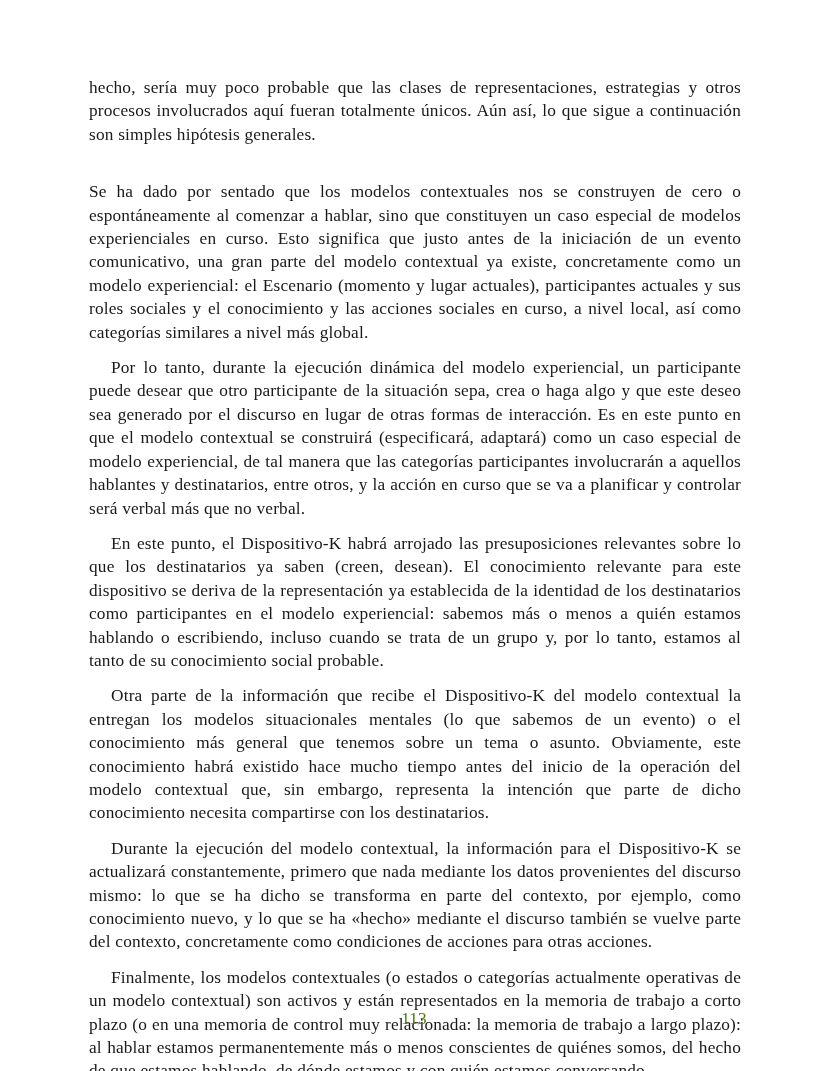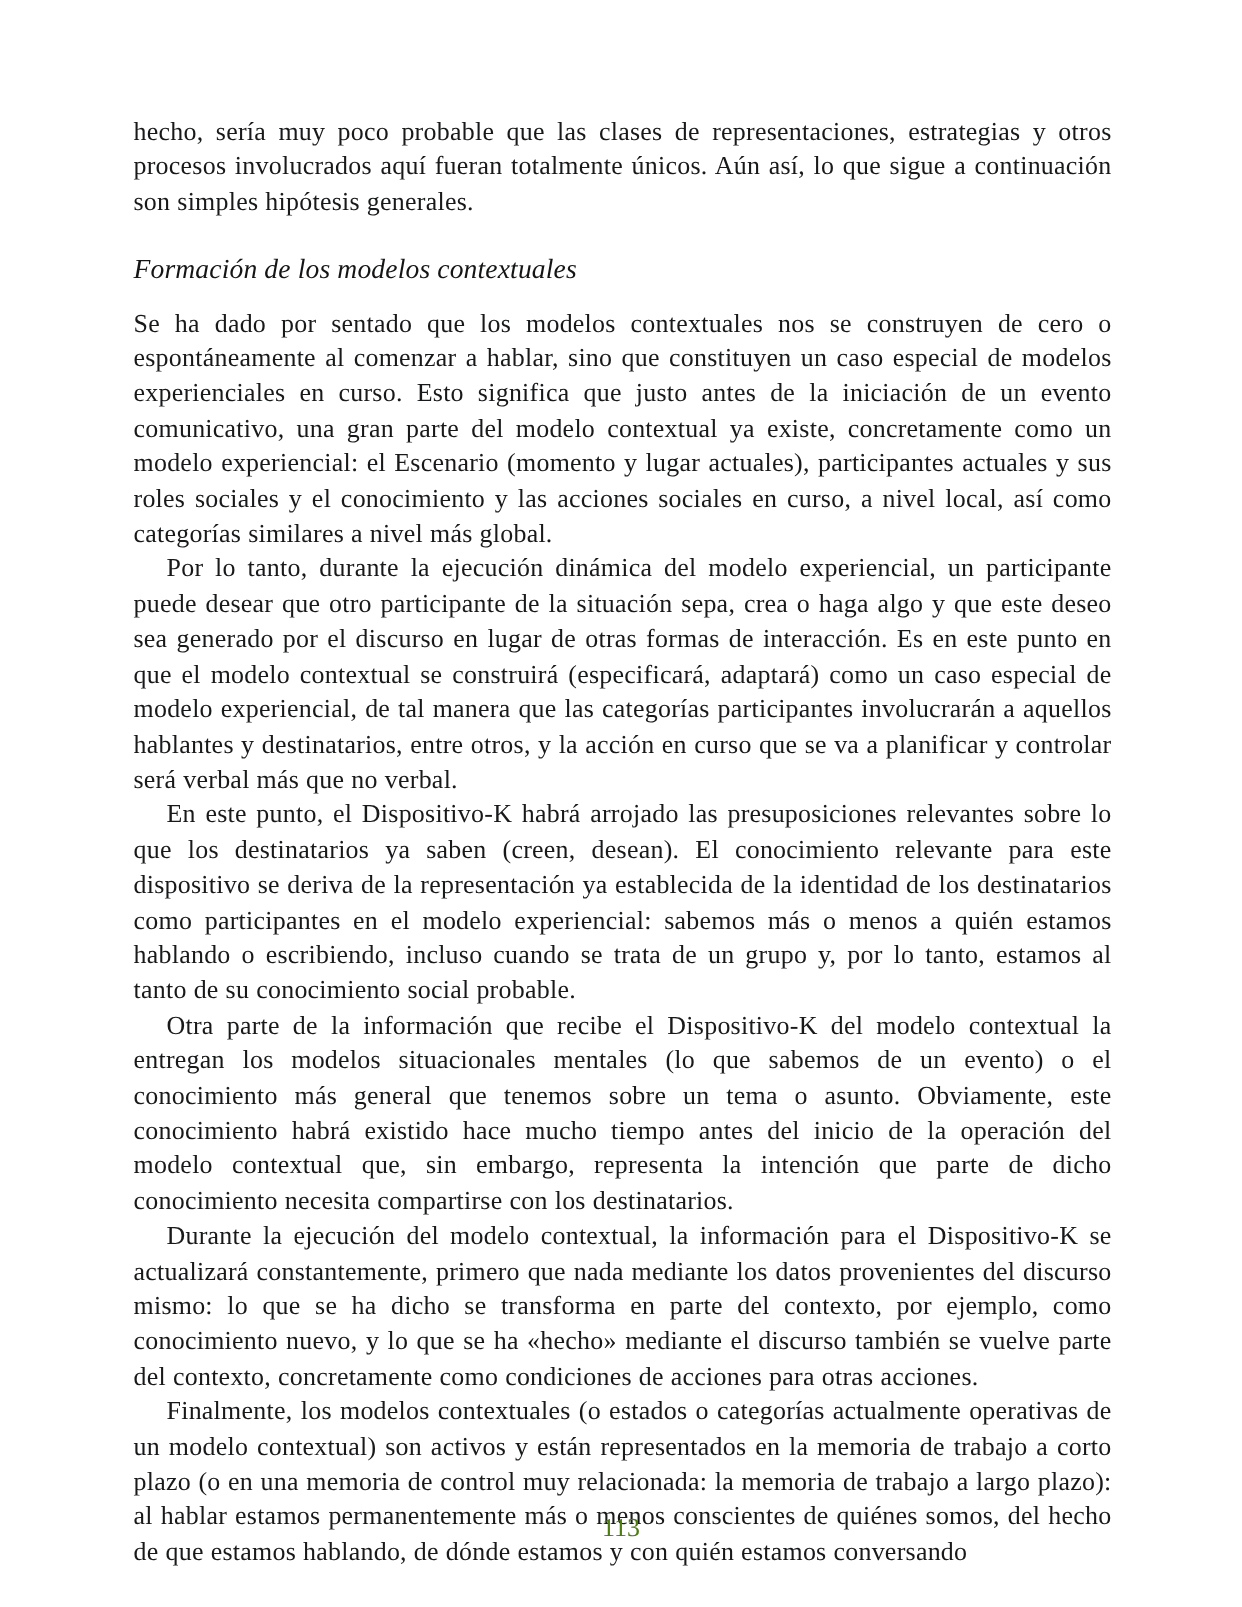--- a/index.html
+++ b/index.html
@@ -41,21 +41,21 @@
     line-height: 23.4px;
     text-align: justify;
     text-justify: inter-word;
     color: #18191b;
     letter-spacing: 0.01em;
     word-spacing: 0.01em;
     hyphens: none;
   }
 
   .para + .para {
-    margin-top: 0;
+    margin-top: 12px;
   }
 
   
   .para.no-indent {
     text-indent: 0;
   }
 
   .para.indent {
     text-indent: 22px;
   }
@@ -92,21 +92,20 @@
 <body>
 
 <div class="page">
 
   <div class="text-column">
 
     <p class="para no-indent">hecho, sería muy poco probable que las clases de representaciones, estrategias y otros procesos involucrados aquí fueran totalmente únicos. Aún así, lo que sigue a continuación son simples hipótesis generales.</p>
 
     <div class="gap-before-heading"></div>
 
-    <h2 class="section-heading">Formación de los modelos contextuales</h2>
 
     <div class="gap-after-heading"></div>
 
     <p class="para no-indent">Se ha dado por sentado que los modelos contextuales nos se construyen de cero o espontáneamente al comenzar a hablar, sino que constituyen un caso especial de modelos experienciales en curso. Esto significa que justo antes de la iniciación de un evento comunicativo, una gran parte del modelo contextual ya existe, concretamente como un modelo experiencial: el Escenario (momento y lugar actuales), participantes actuales y sus roles sociales y el conocimiento y las acciones sociales en curso, a nivel local, así como categorías similares a nivel más global.</p>
 
     <p class="para indent">Por lo tanto, durante la ejecución dinámica del modelo experiencial, un participante puede desear que otro participante de la situación sepa, crea o haga algo y que este deseo sea generado por el discurso en lugar de otras formas de interacción. Es en este punto en que el modelo contextual se construirá (especificará, adaptará) como un caso especial de modelo experiencial, de tal manera que las categorías participantes involucrarán a aquellos hablantes y destinatarios, entre otros, y la acción en curso que se va a planificar y controlar será verbal más que no verbal.</p>
 
     <p class="para indent">En este punto, el Dispositivo-K habrá arrojado las presuposiciones relevantes sobre lo que los destinatarios ya saben (creen, desean). El conocimiento relevante para este dispositivo se deriva de la representación ya establecida de la identidad de los destinatarios como participantes en el modelo experiencial: sabemos más o menos a quién estamos hablando o escribiendo, incluso cuando se trata de un grupo y, por lo tanto, estamos al tanto de su conocimiento social probable.</p>
 
     <p class="para indent">Otra parte de la información que recibe el Dispositivo-K del modelo contextual la entregan los modelos situacionales mentales (lo que sabemos de un evento) o el conocimiento más general que tenemos sobre un tema o asunto. Obviamente, este conocimiento habrá existido hace mucho tiempo antes del inicio de la operación del modelo contextual que, sin embargo, representa la intención que parte de dicho conocimiento necesita compartirse con los destinatarios.</p>

